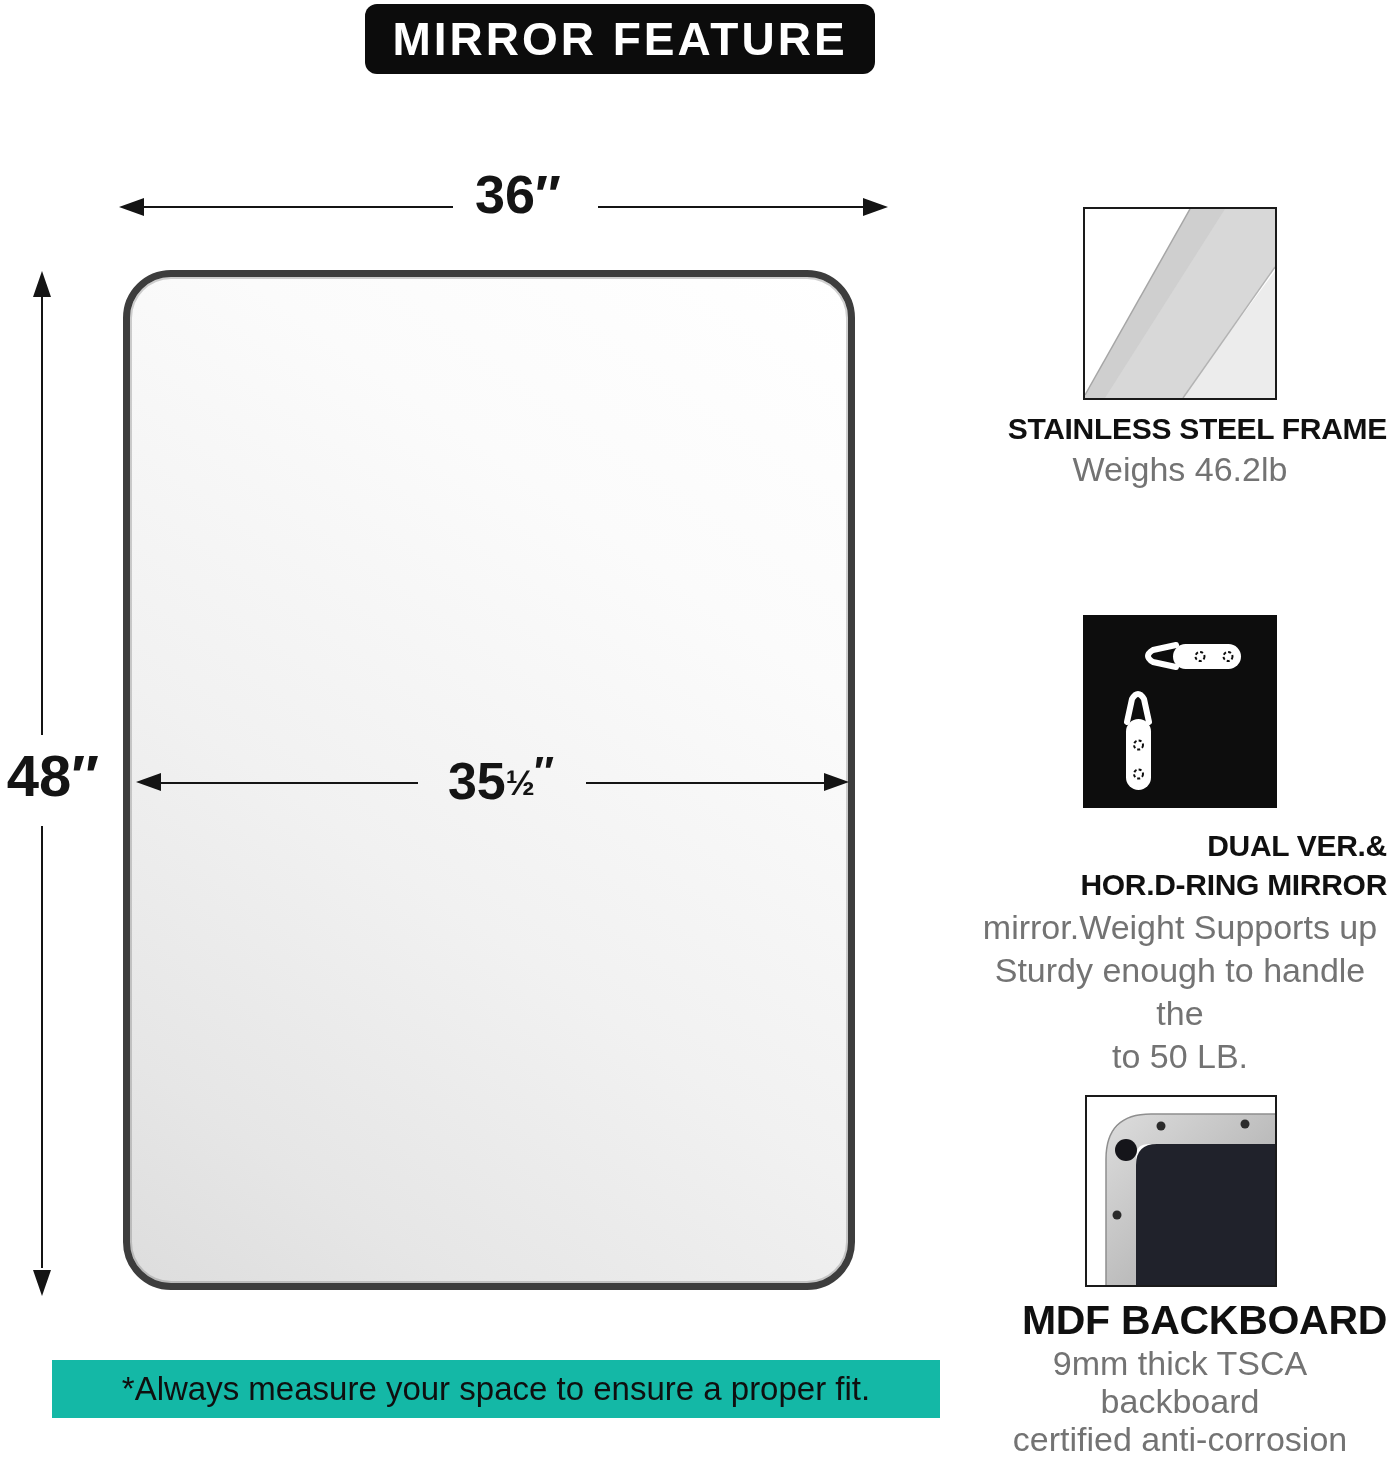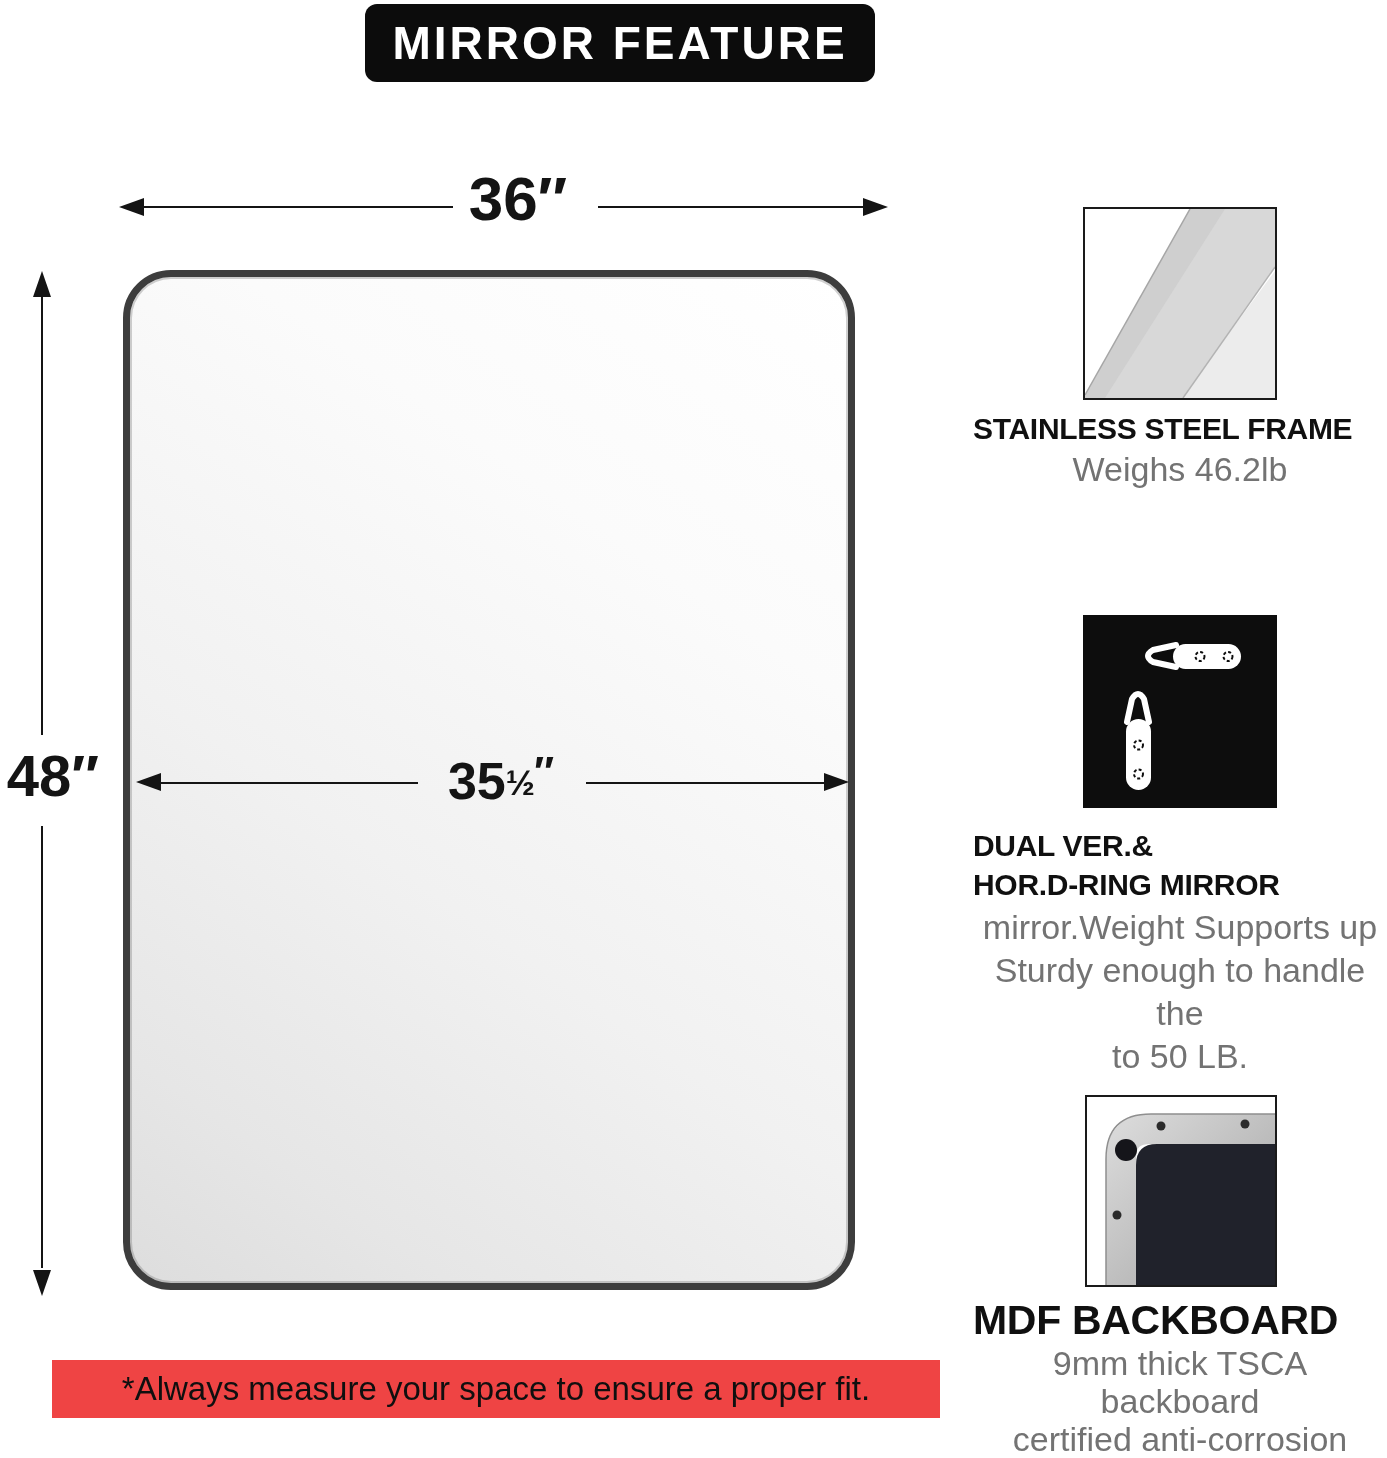--- a/index.html
+++ b/index.html
@@ -6,21 +6,21 @@
   #stage{
     position:relative;
     width:1387px;height:1458px;
     background:#ffffff;
     font-family:"Liberation Sans", sans-serif;
     color:#111;
     overflow:hidden;
   }
   
   .banner{
-    position:absolute;left:365px;top:4px;width:510px;height:78px;
+    position:absolute;left:365px;top:4px;width:510px;height:70px;
     background:#0c0c0c;border-radius:12px;
     display:flex;align-items:center;justify-content:center;
   }
   .banner span{
     color:#fff;font-size:46px;font-weight:bold;letter-spacing:3px;
   }
   
   .mirror{
     position:absolute;left:123px;top:270px;width:732px;height:1020px;
     box-sizing:border-box;
@@ -32,43 +32,43 @@
   
   .dim-line{position:absolute;background:#141414;}
   .ah{position:absolute;width:0;height:0;}
   .ah.left {border-top:9px solid transparent;border-bottom:9px solid transparent;border-right:25px solid #141414;}
   .ah.right{border-top:9px solid transparent;border-bottom:9px solid transparent;border-left:25px solid #141414;}
   .ah.up   {border-left:9px solid transparent;border-right:9px solid transparent;border-bottom:26px solid #141414;}
   .ah.down {border-left:9px solid transparent;border-right:9px solid transparent;border-top:26px solid #141414;}
   .dim-label{
     position:absolute;text-align:center;font-weight:bold;color:#141414;
   }
-  .lbl-36{left:438px;top:163px;width:160px;font-size:62px;}
+  .lbl-36{left:438px;top:163px;width:160px;font-size:54px;}
   .lbl-48{left:-2px;top:742px;width:110px;font-size:58px;}
   .lbl-35{left:412px;top:748px;width:178px;font-size:52px;}
   .lbl-35 .half{font-size:35px;font-weight:bold;vertical-align:4px;letter-spacing:-1px;}
   .lbl-35 .prime{font-size:42px;font-weight:bold;vertical-align:13px;}
   
   .note{
     position:absolute;left:52px;top:1360px;width:888px;height:58px;
-    background:#ef4444;
+    background:#14b8a6;
     display:flex;align-items:center;justify-content:center;
     font-size:33px;color:#0f0f0f;
   }
   
   .feat-img{
     position:absolute;box-sizing:border-box;border:2px solid #1a1a1a;background:#fff;
   }
   .feat-img svg{display:block;width:100%;height:100%;}
   .icon-box-dark{
     position:absolute;background:#0d0d0d;
   }
   .icon-box-dark svg{display:block;width:100%;height:100%;}
   .feat-title{
-    position:absolute;left:973px;width:414px;text-align:left;
+    position:absolute;left:973px;width:414px;text-align:right;
     font-weight:bold;color:#101010;font-size:30px;line-height:39px;letter-spacing:-.3px;
   }
   .feat-body{
     position:absolute;left:973px;width:414px;text-align:center;
     color:#737373;font-size:34px;
   }
   .feat-body div{display:block;}
   .lh37 div{line-height:37px;}
   .lh43 div{line-height:43px;}
   .lh38 div{line-height:38px;}

